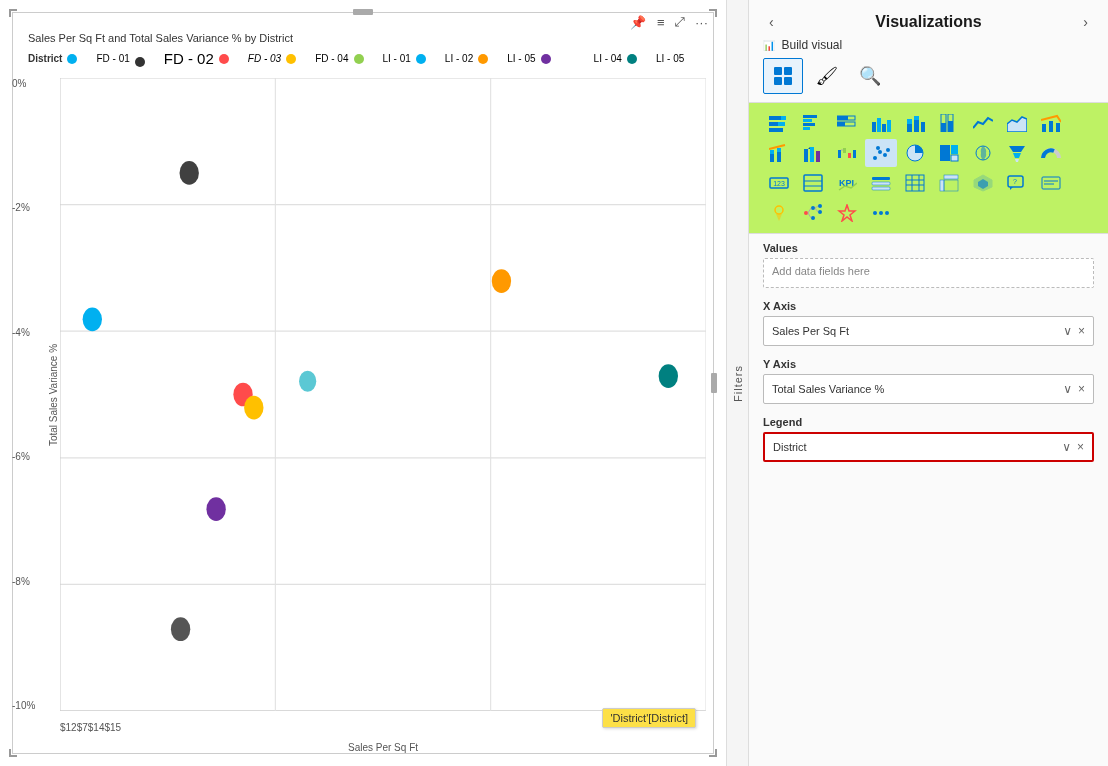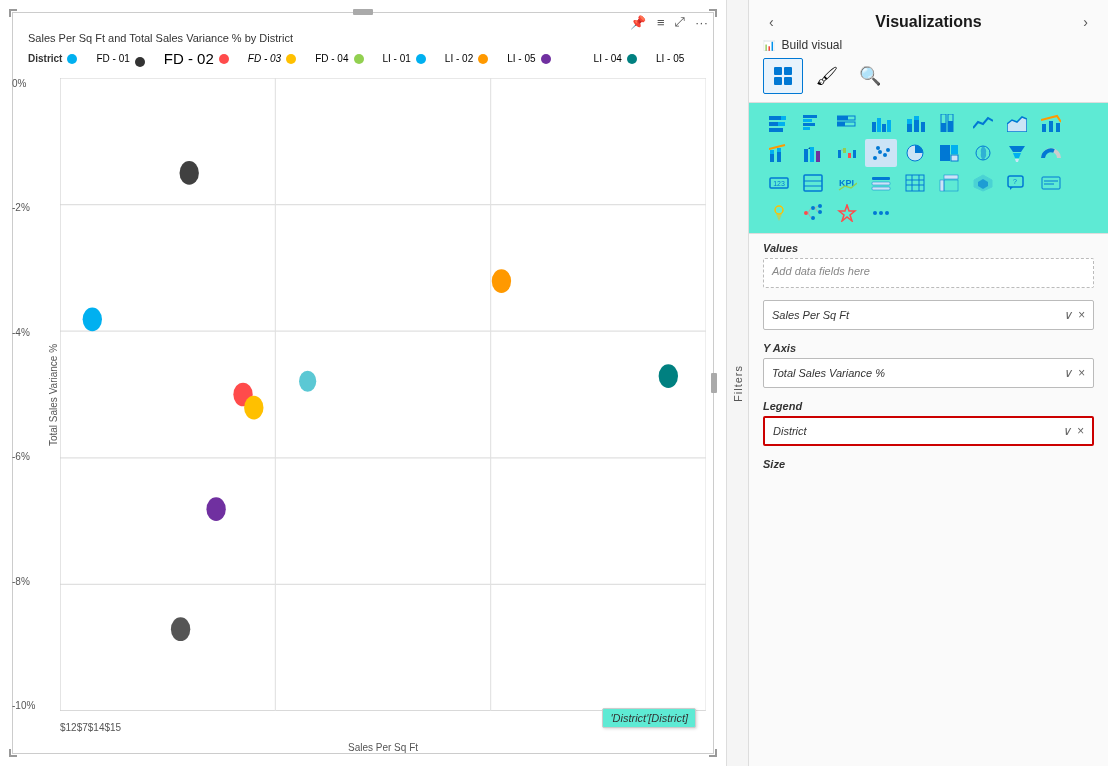--- a/index.html
+++ b/index.html
@@ -46,28 +46,27 @@
       font-size: 11px;
       color: #555;
       letter-spacing: 1px;
     }
 
     
     .tooltip-badge {
       position: absolute;
       bottom: 38px;
       right: 30px;
-      background: #5eead4;
+      background: #fde047;
       border: 1px solid #ccc;
       border-radius: 2px;
       padding: 3px 7px;
       font-size: 11px;
       color: #333;
       box-shadow: 1px 1px 3px rgba(0,0,0,0.15);
-      font-style: italic;
     }
 
     
     .right-panel {
       width: 360px;
       background: #fafafa;
       border-left: 1px solid #ddd;
       display: flex;
       flex-direction: column;
       height: 100%;
@@ -131,21 +130,20 @@
       color: #0078d4;
     }
 
     .chart-type-btn.active {
       background: #cce4f6;
     }
 
     
     .field-section {
       padding: 8px 14px 4px;
-      font-style: italic;
     }
 
     .field-section-label {
       font-size: 11px;
       color: #333;
       font-weight: 600;
       margin-bottom: 4px;
     }
 
     .field-box {
@@ -395,21 +393,21 @@
           <rect x="2" y="2" width="8" height="8" fill="#0078d4" rx="1"></rect>
           <rect x="12" y="2" width="8" height="8" fill="#0078d4" rx="1"></rect>
           <rect x="2" y="12" width="8" height="8" fill="#0078d4" rx="1"></rect>
           <rect x="12" y="12" width="8" height="8" fill="#0078d4" rx="1"></rect>
         </svg>
       </div>
       <div class="viz-tab" style="font-size:18px;">🖌</div>
       <div class="viz-tab" style="font-size:18px;">🔍</div>
     </div>
 
-    <div style="background:#5eead4; padding:6px 14px; border-top:1px solid #ddd; border-bottom:1px solid #ddd;">
+    <div style="background:#bef264; padding:6px 14px; border-top:1px solid #ddd; border-bottom:1px solid #ddd;">
 
       <div style="display:flex; gap:2px; margin-bottom:2px; flex-wrap:wrap;">
         <div class="chart-type-btn" title="Stacked bar">
           <svg width="20" height="18" viewBox="0 0 20 18">
               <rect x="0" y="2" width="12" height="4" fill="#0078d4"></rect>
               <rect x="12" y="2" width="5" height="4" fill="#00b0f0"></rect>
               <rect x="0" y="8" width="9" height="4" fill="#0078d4"></rect>
               <rect x="9" y="8" width="7" height="4" fill="#00b0f0"></rect>
               <rect x="0" y="14" width="14" height="4" fill="#0078d4"></rect>
             </svg>
@@ -646,20 +644,21 @@
     </div>
 
     <div class="field-section">
       <div class="field-section-label">Values</div>
       <div class="field-box">
         <span>Add data fields here</span>
       </div>
     </div>
 
     <div class="field-section">
+      <div class="field-section-label">X Axis</div>
       <div class="field-box filled">
         <span class="field-box-text">Sales Per Sq Ft</span>
         <div class="field-box-actions">
           <span class="field-box-action">∨</span>
           <span class="field-box-action">×</span>
         </div>
       </div>
     </div>
 
     <div class="field-section">
@@ -677,18 +676,15 @@
       <div class="field-section-label">Legend</div>
       <div class="field-box filled highlighted" style="border: 2px solid #cc0000; background:#fff;">
         <span class="field-box-text">District</span>
         <div class="field-box-actions">
           <span class="field-box-action">∨</span>
           <span class="field-box-action">×</span>
         </div>
       </div>
     </div>
 
-    <div class="field-section">
-      <div class="field-section-label">Size</div>
-    </div>
 
   </div>
 </div>
 
 </body></html>

